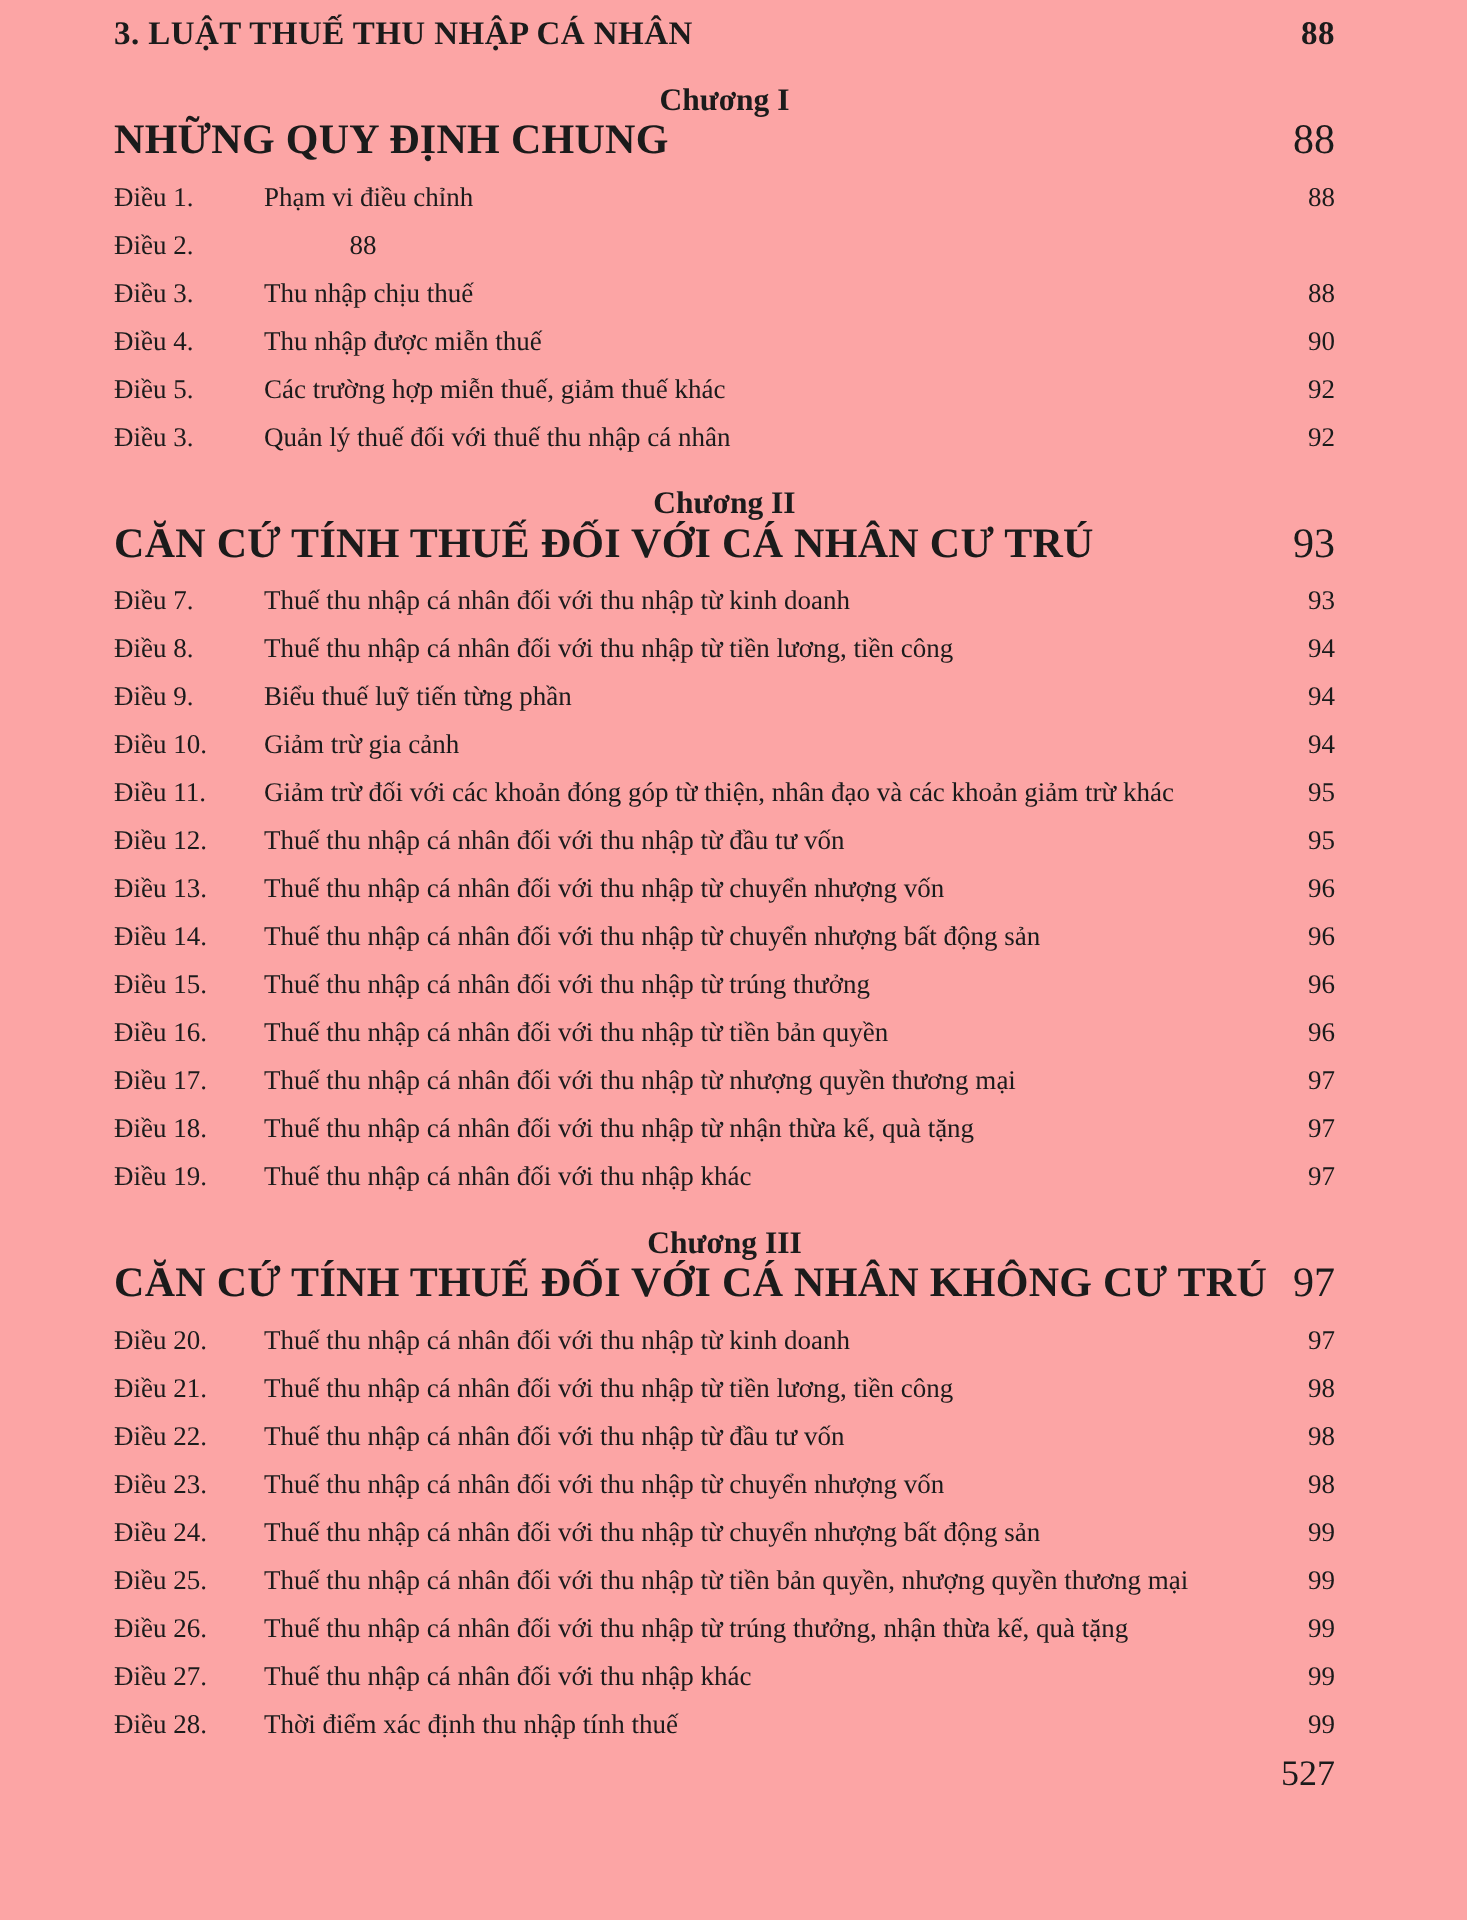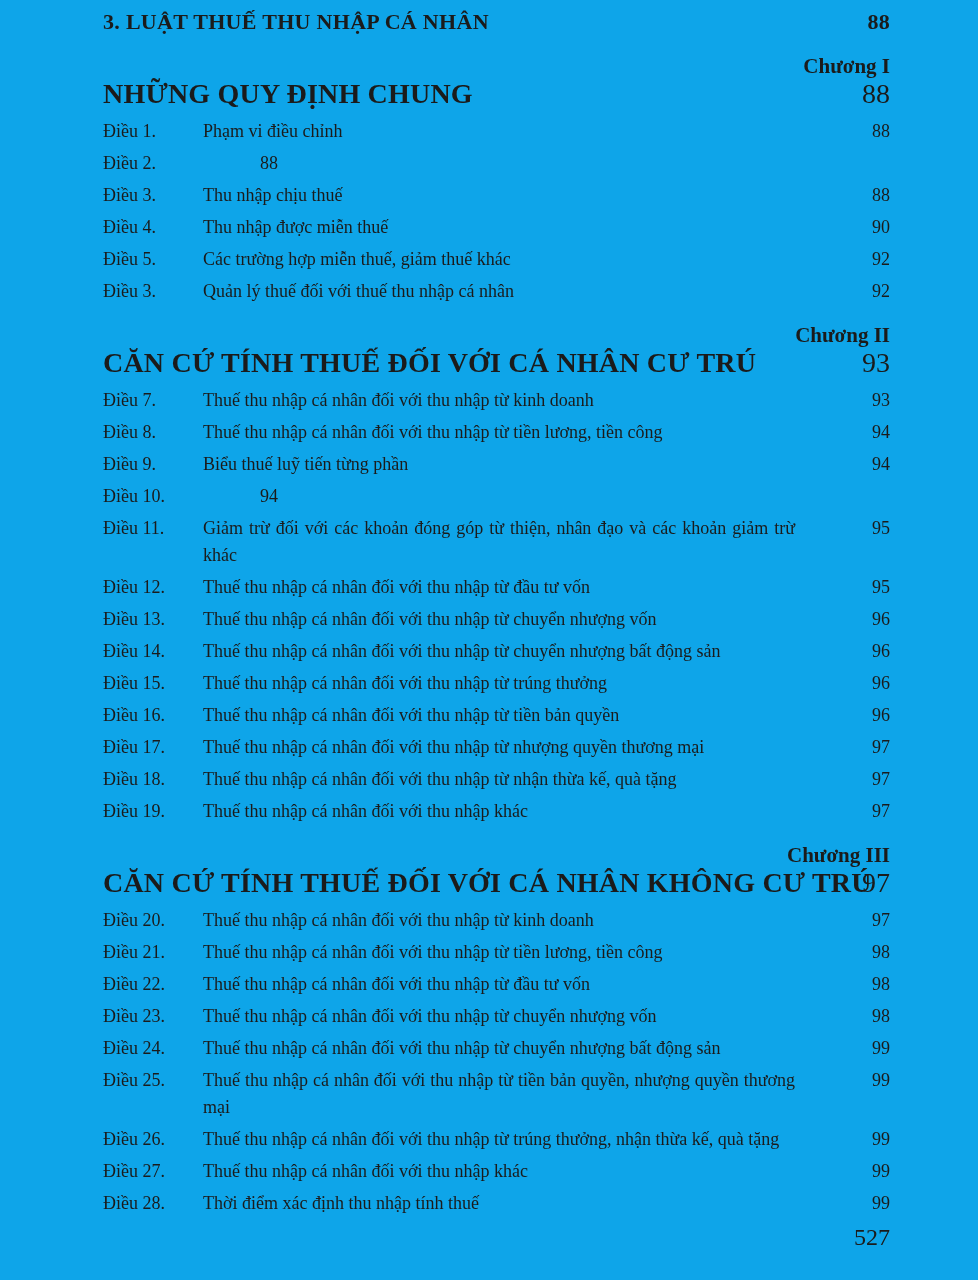--- a/index.html
+++ b/index.html
@@ -12,35 +12,35 @@
     width: 978px;
     height: 1280px;
     overflow: hidden;
     font-family: "Liberation Serif", "DejaVu Serif", serif;
     color: #1b1b1b;
   }
   .page {
     box-sizing: border-box;
     width: 978px;
     height: 1280px;
-    padding: 8px 88px 0 103px;
-    background: #0ea5e9;
+    padding: 8px 88px 0 76px;
+    background: #fca5a5;
   }
   .doc-header {
     display: flex;
     justify-content: space-between;
     align-items: baseline;
     font-weight: bold;
     font-size: 22px;
     line-height: 28px;
     letter-spacing: 0.3px;
   }
   .chapter { margin-top: 17px; }
   .chapter-label {
-    text-align: right;
+    text-align: center;
     font-weight: bold;
     font-size: 21px;
     line-height: 27px;
   }
   .chapter-title-row {
     position: relative;
     text-align: left;
     font-weight: bold;
     font-size: 28px;
     line-height: 27px;
@@ -159,20 +159,21 @@
   </div>
 
   <div class="entry">
     <span class="entry-label">Điều 9.</span>
     <span class="entry-title">Biểu thuế luỹ tiến từng phần</span>
     <span class="entry-page">94</span>
   </div>
 
   <div class="entry">
     <span class="entry-label">Điều 10.</span>
+    <span class="entry-title">Giảm trừ gia cảnh</span>
     <span class="entry-page">94</span>
   </div>
 
   <div class="entry">
     <span class="entry-label">Điều 11.</span>
     <span class="entry-title">Giảm trừ đối với các khoản đóng góp từ thiện, nhân đạo và các khoản giảm trừ khác</span>
     <span class="entry-page">95</span>
   </div>
 
   <div class="entry">

